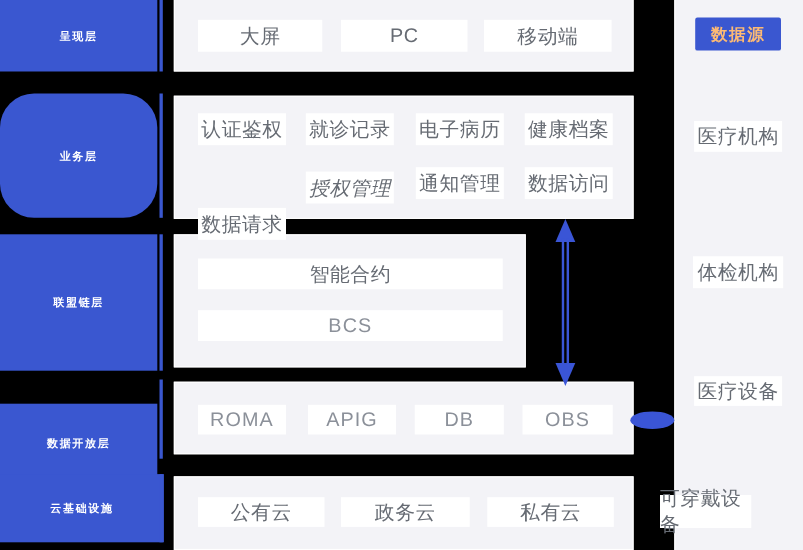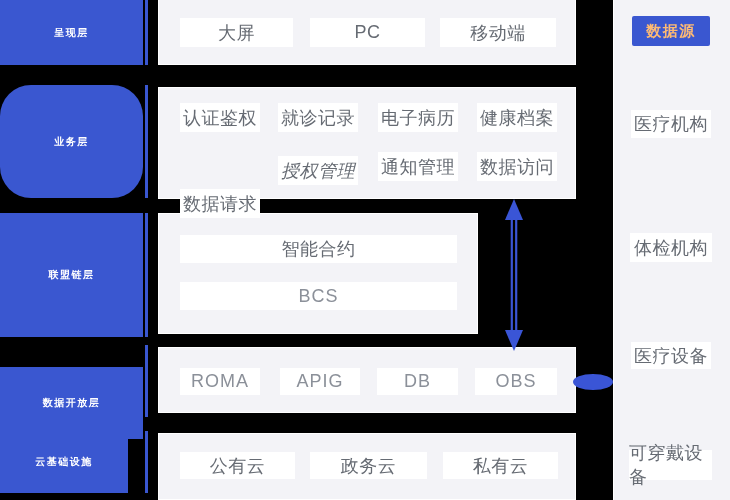--- a/index.html
+++ b/index.html
@@ -30,21 +30,21 @@
   }
   .ellipse{background:#3a55d6;border-radius:50%;}
 </style>
 </head>
 <body>
 
 <div class="abs layer-box" style="left:0;top:0;width:143px;height:65px;">呈现层</div>
 <div class="abs layer-box" style="left:0;top:85px;width:143px;height:113px;border-radius:31px;">业务层</div>
 <div class="abs layer-box" style="left:0;top:213px;width:143px;height:124px;">联盟链层</div>
 <div class="abs layer-box" style="left:0;top:345px;width:143px;height:72px;margin-top:22px;">数据开放层</div>
-<div class="abs layer-box" style="left:0;top:431px;width:128px;height:62px;">云基础设施</div>
+<div class="abs layer-box" style="left:0;top:431px;width:149px;height:62px;">云基础设施</div>
 
 <div class="abs accent-line" style="left:145px;top:0;height:65px;"></div>
 <div class="abs accent-line" style="left:145px;top:85px;height:113px;"></div>
 <div class="abs accent-line" style="left:145px;top:213px;height:124px;"></div>
 <div class="abs accent-line" style="left:145px;top:345px;height:72px;"></div>
 <div class="abs accent-line" style="left:145px;top:431px;height:62px;"></div>
 
 <div class="abs panel" style="left:158px;top:-2px;width:418px;height:67px;"></div>
 <div class="abs panel" style="left:158px;top:87px;width:418px;height:112px;"></div>
 <div class="abs panel" style="left:158px;top:213px;width:320px;height:121px;"></div>
@@ -75,21 +75,21 @@
 
 <div class="abs module" style="left:180px;top:452px;width:115px;height:27px;">公有云</div>
 <div class="abs module" style="left:310px;top:452px;width:117px;height:27px;">政务云</div>
 <div class="abs module" style="left:443px;top:452px;width:115px;height:27px;">私有云</div>
 
 <div class="abs right-panel" style="left:613px;top:0;width:117px;height:500px;"></div>
 <div class="abs datasource" style="left:632px;top:16px;width:78px;height:30px;">数据源</div>
 <div class="abs module" style="left:631px;top:110px;width:80px;height:28px;">医疗机构</div>
 <div class="abs module" style="left:630px;top:233px;width:82px;height:29px;">体检机构</div>
 <div class="abs module" style="left:631px;top:342px;width:80px;height:27px;">医疗设备</div>
-<div class="abs module" style="left:629px;top:450px;width:83px;height:30px;font-family:Liberation Mono, monospace;">可穿戴设备</div>
+<div class="abs module" style="left:600px;top:450px;width:83px;height:30px;font-family:Liberation Mono, monospace;">可穿戴设备</div>
 
 <svg class="abs" style="left:495px;top:195px;" width="40" height="160" viewBox="0 0 40 160">
   <polygon points="19,4 10,25 28,25" fill="#3a55d6"></polygon>
   <line x1="16.8" y1="22" x2="16.8" y2="138" stroke="#3a55d6" stroke-width="2.2"></line>
   <line x1="21.2" y1="22" x2="21.2" y2="138" stroke="#3a55d6" stroke-width="2.2"></line>
   <polygon points="19,156 10,135 28,135" fill="#3a55d6"></polygon>
 </svg>
 
 <div class="abs ellipse" style="left:573px;top:374px;width:40px;height:16px;"></div>
 

